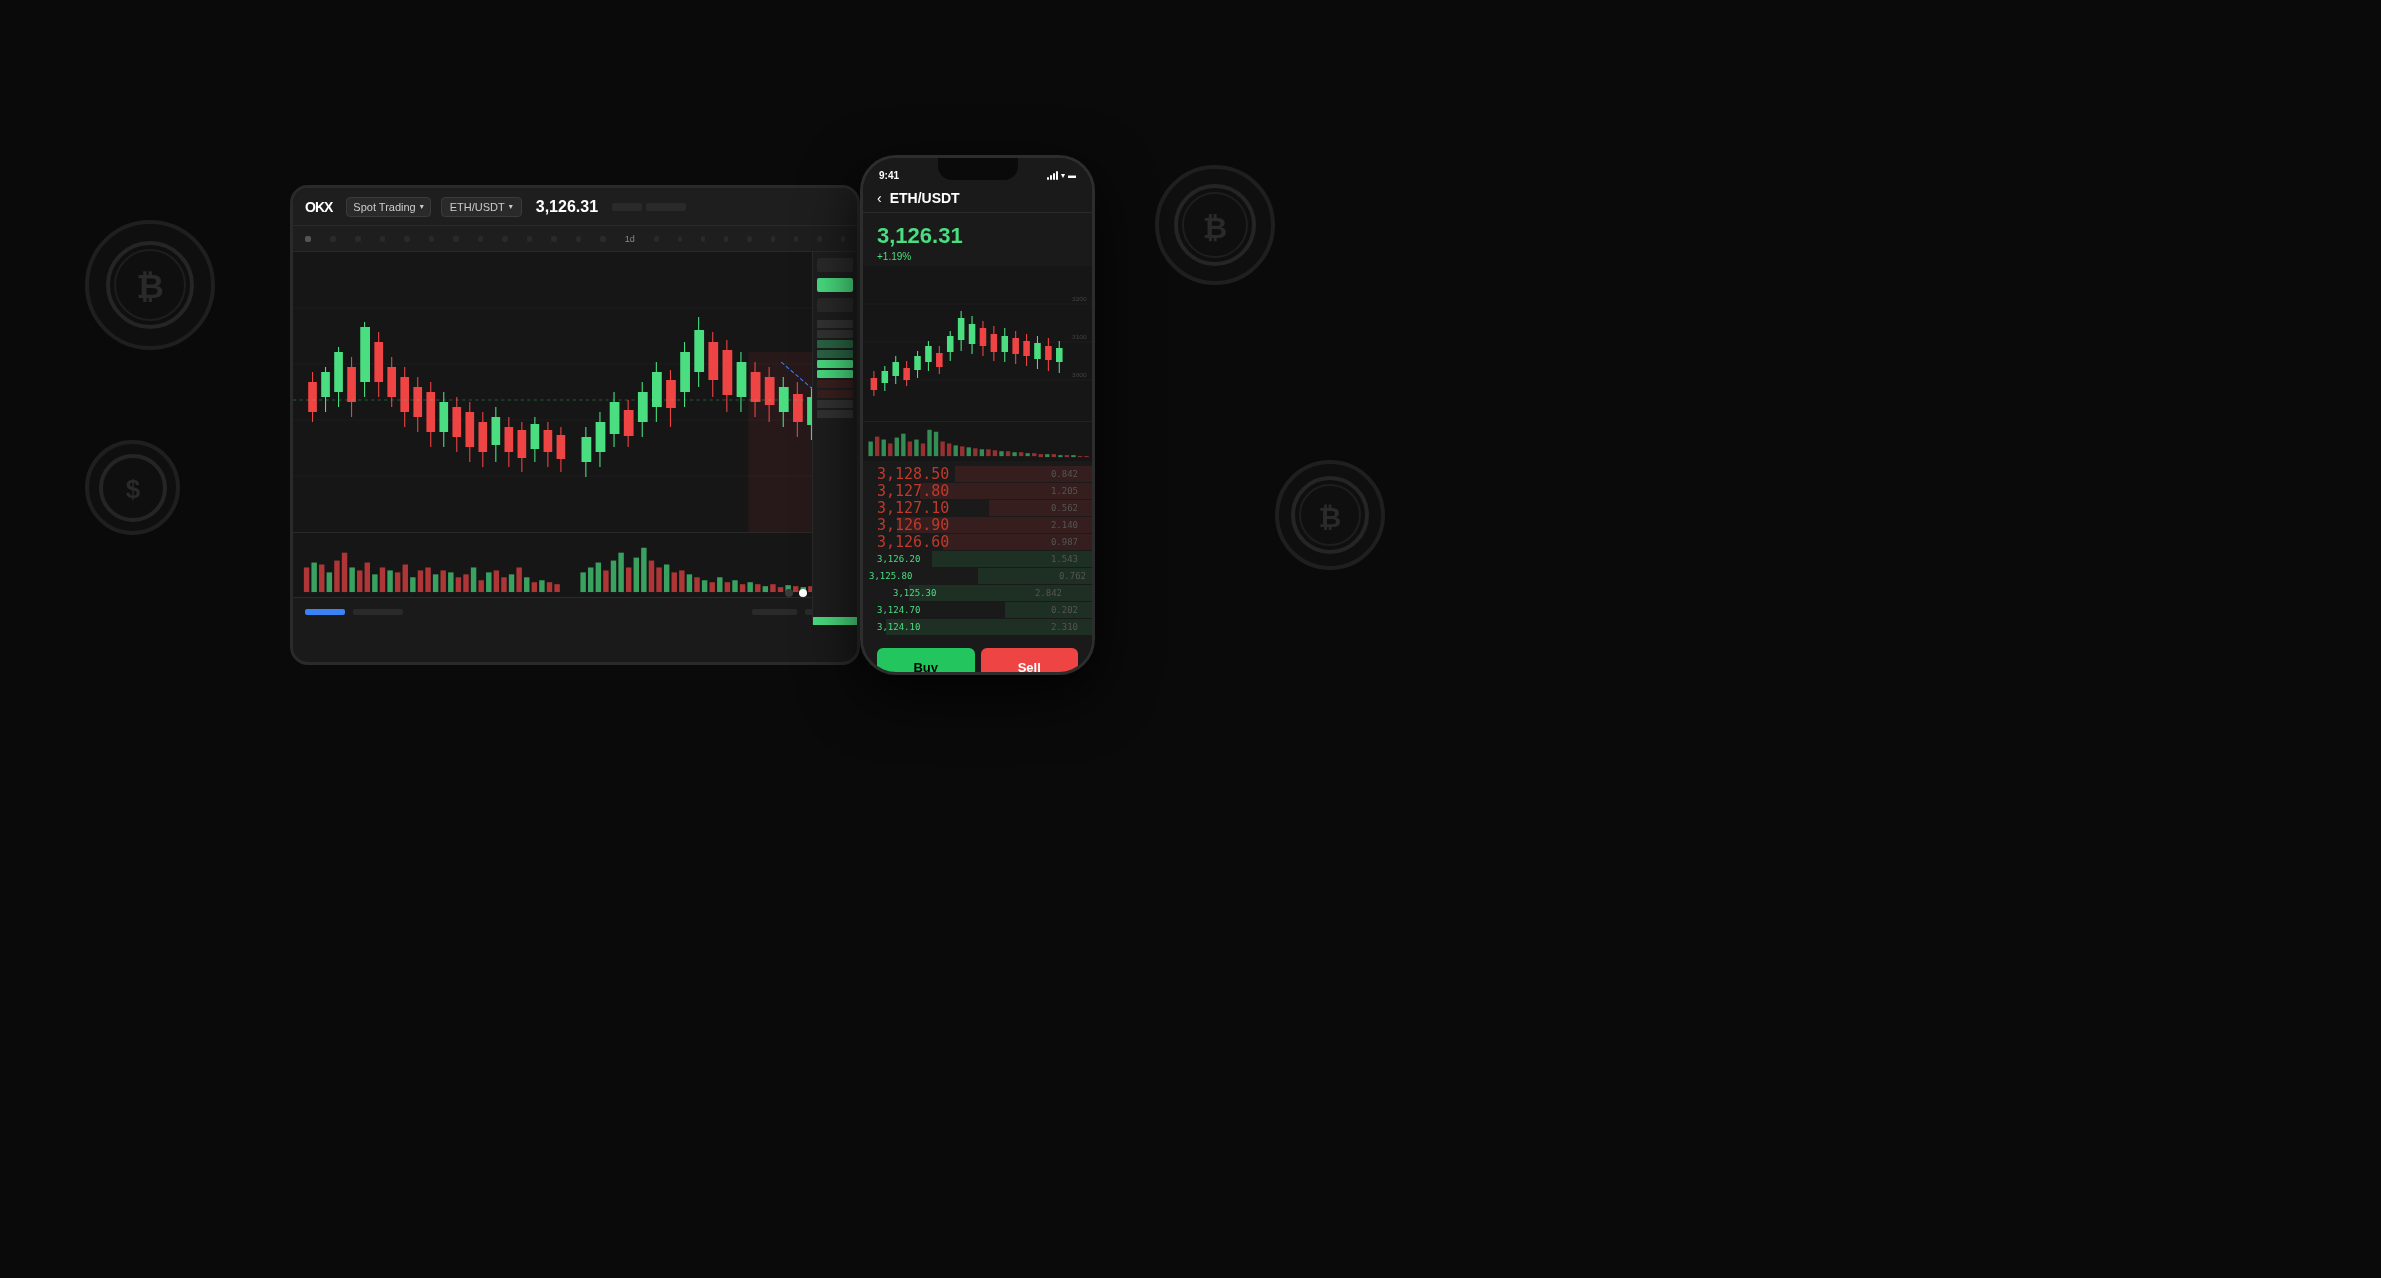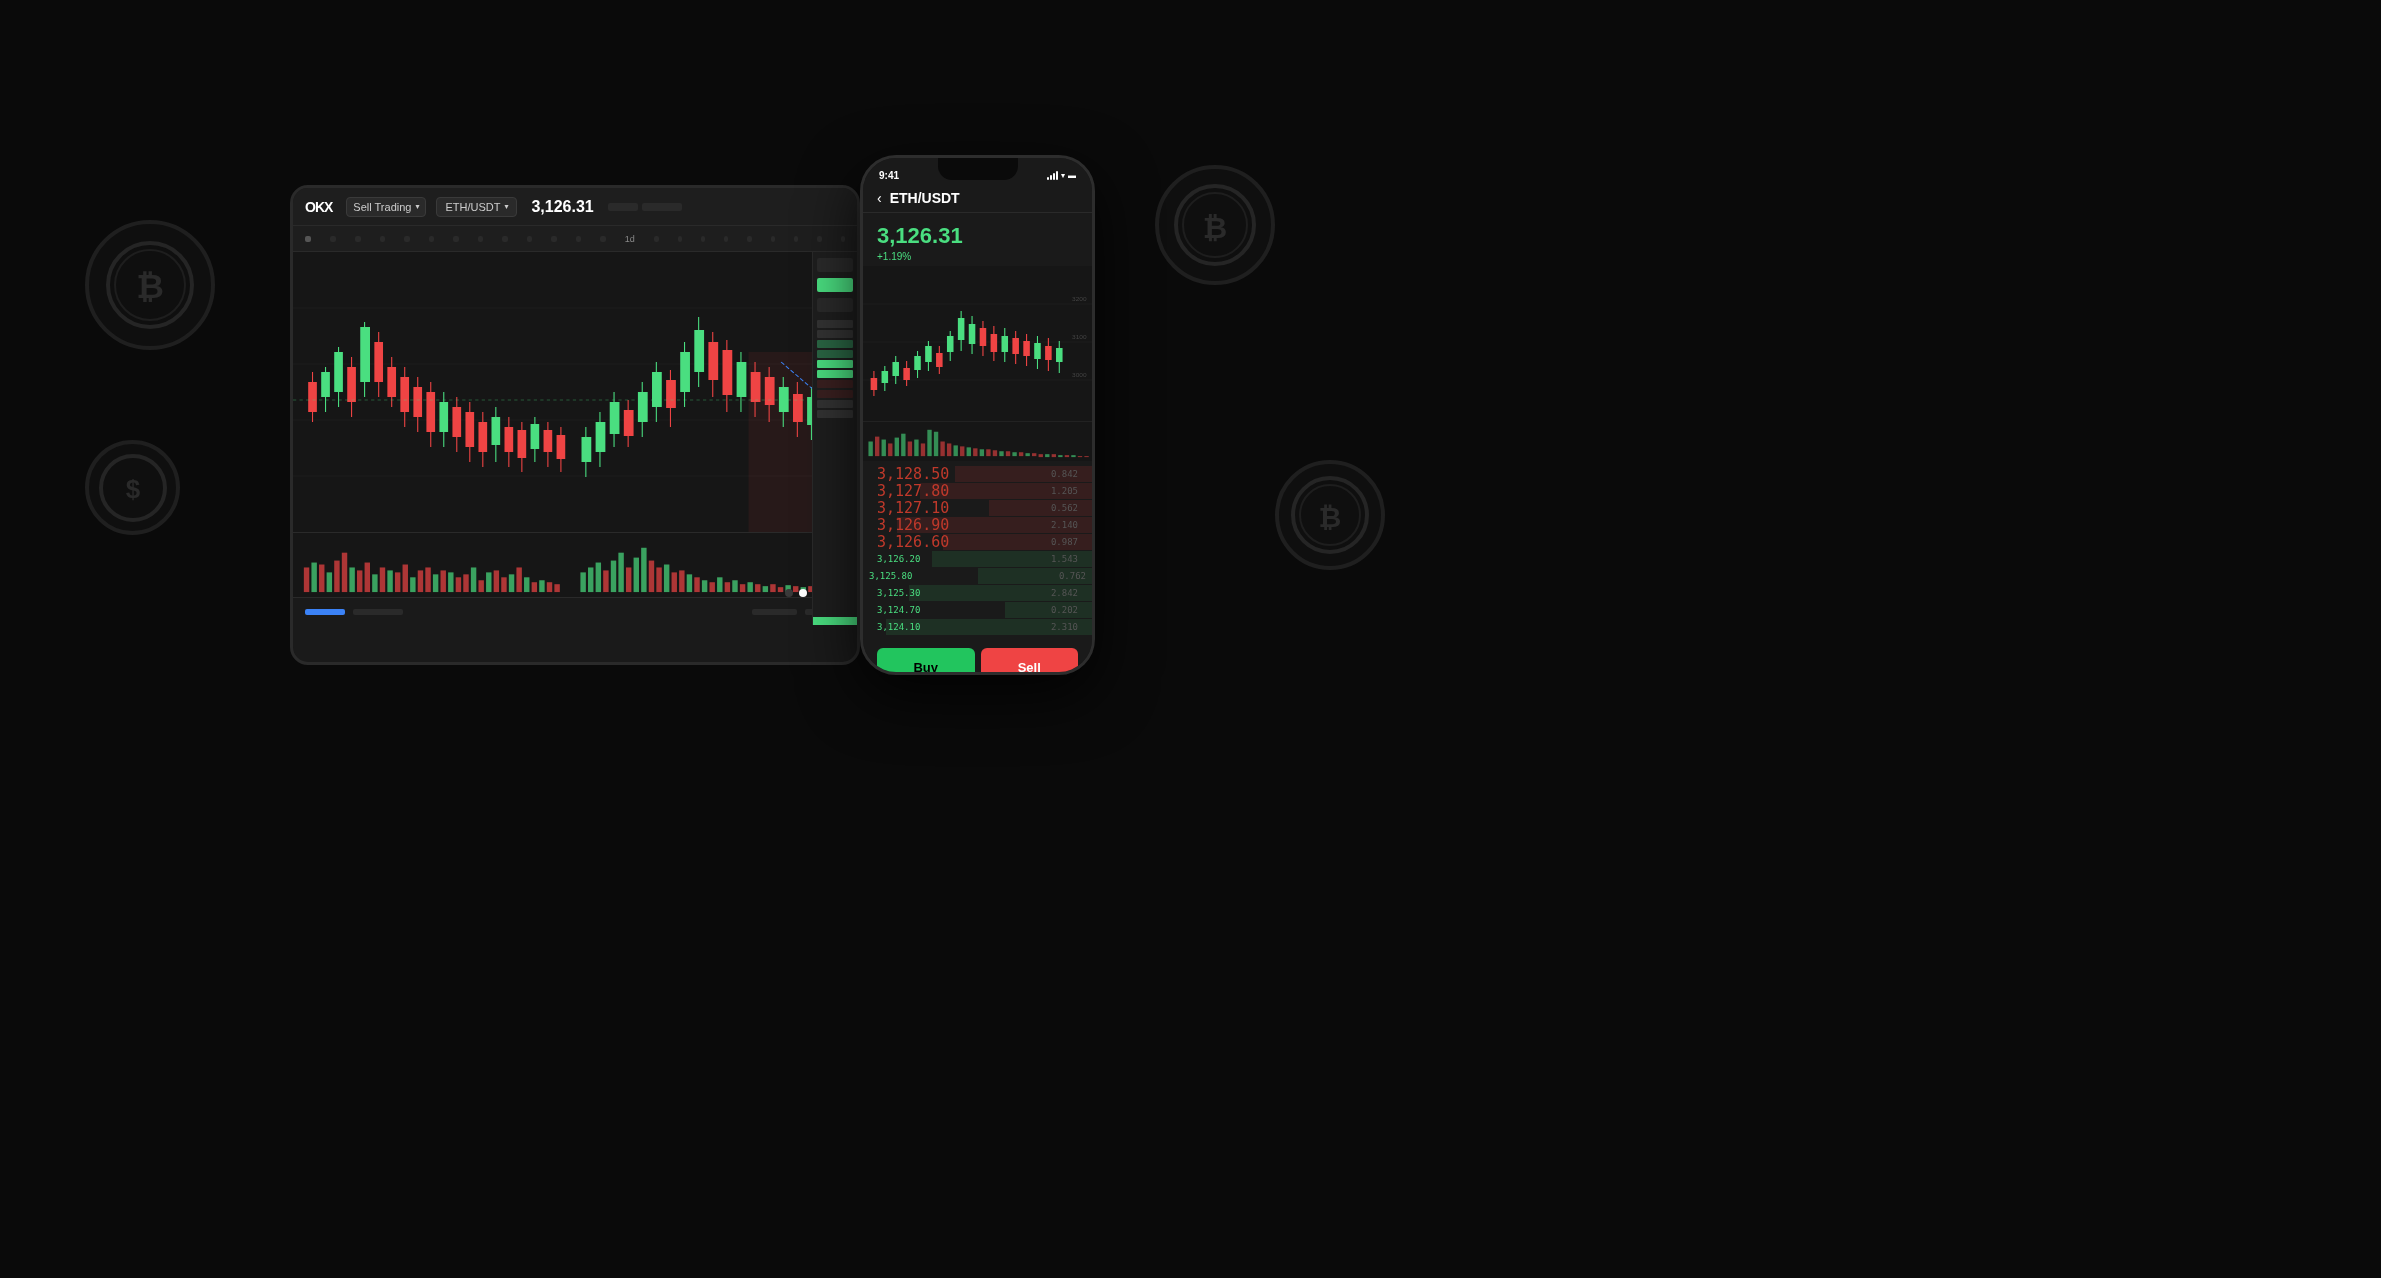--- a/index.html
+++ b/index.html
@@ -440,21 +440,21 @@
     <circle cx="40" cy="40" r="30" fill="none" stroke="#1e1e1e" stroke-width="2"></circle>
     <text x="40" y="52" text-anchor="middle" font-size="28" font-weight="900" fill="#2a2a2a" font-family="Arial">₿</text>
   </svg>
 </div>
 
 <div class="tablet">
 
   <div class="tablet-header">
     <div class="okx-logo">OKX</div>
     <div class="tab-dropdown">
-      <span>Sell Trading</span>
+      <span>Spot Trading</span>
       <span style="font-size:8px;">▾</span>
     </div>
     <div class="pair-dropdown">
       <span>ETH/USDT</span>
       <span style="font-size:8px;">▾</span>
     </div>
     <div class="price-display">3,126.31</div>
     <div class="header-placeholders">
       <div class="placeholder-bar" style="width:30px;"></div>
       <div class="placeholder-bar" style="width:40px;"></div>
@@ -901,21 +901,21 @@
     <div class="ob-row-container" style="padding:0 14px;">
       <div class="ob-fill" style="width:70%;background:rgba(40,100,60,0.3);"></div>
       <span class="ob-text-green">3,126.20</span>
       <span class="ob-text-qty">1.543</span>
     </div>
     <div class="ob-row-container" style="padding:0 6px;">
       <div class="ob-fill" style="width:50%;background:rgba(40,100,60,0.3);"></div>
       <span class="ob-text-green">3,125.80</span>
       <span class="ob-text-qty">0.762</span>
     </div>
-    <div class="ob-row-container" style="padding:0 14px;justify-content:flex-end;">
+    <div class="ob-row-container" style="padding:0 30px;justify-content:flex-end;">
       <div class="ob-fill" style="width:80%;background:rgba(40,100,60,0.3);"></div>
       <span class="ob-text-green">3,125.30</span>
       <span class="ob-text-qty">2.842</span>
     </div>
     <div class="ob-row-container" style="padding:0 14px;">
       <div class="ob-fill" style="width:38%;background:rgba(40,100,60,0.3);"></div>
       <span class="ob-text-green">3,124.70</span>
       <span class="ob-text-qty">0.202</span>
     </div>
     <div class="ob-row-container" style="padding:0 14px;">

